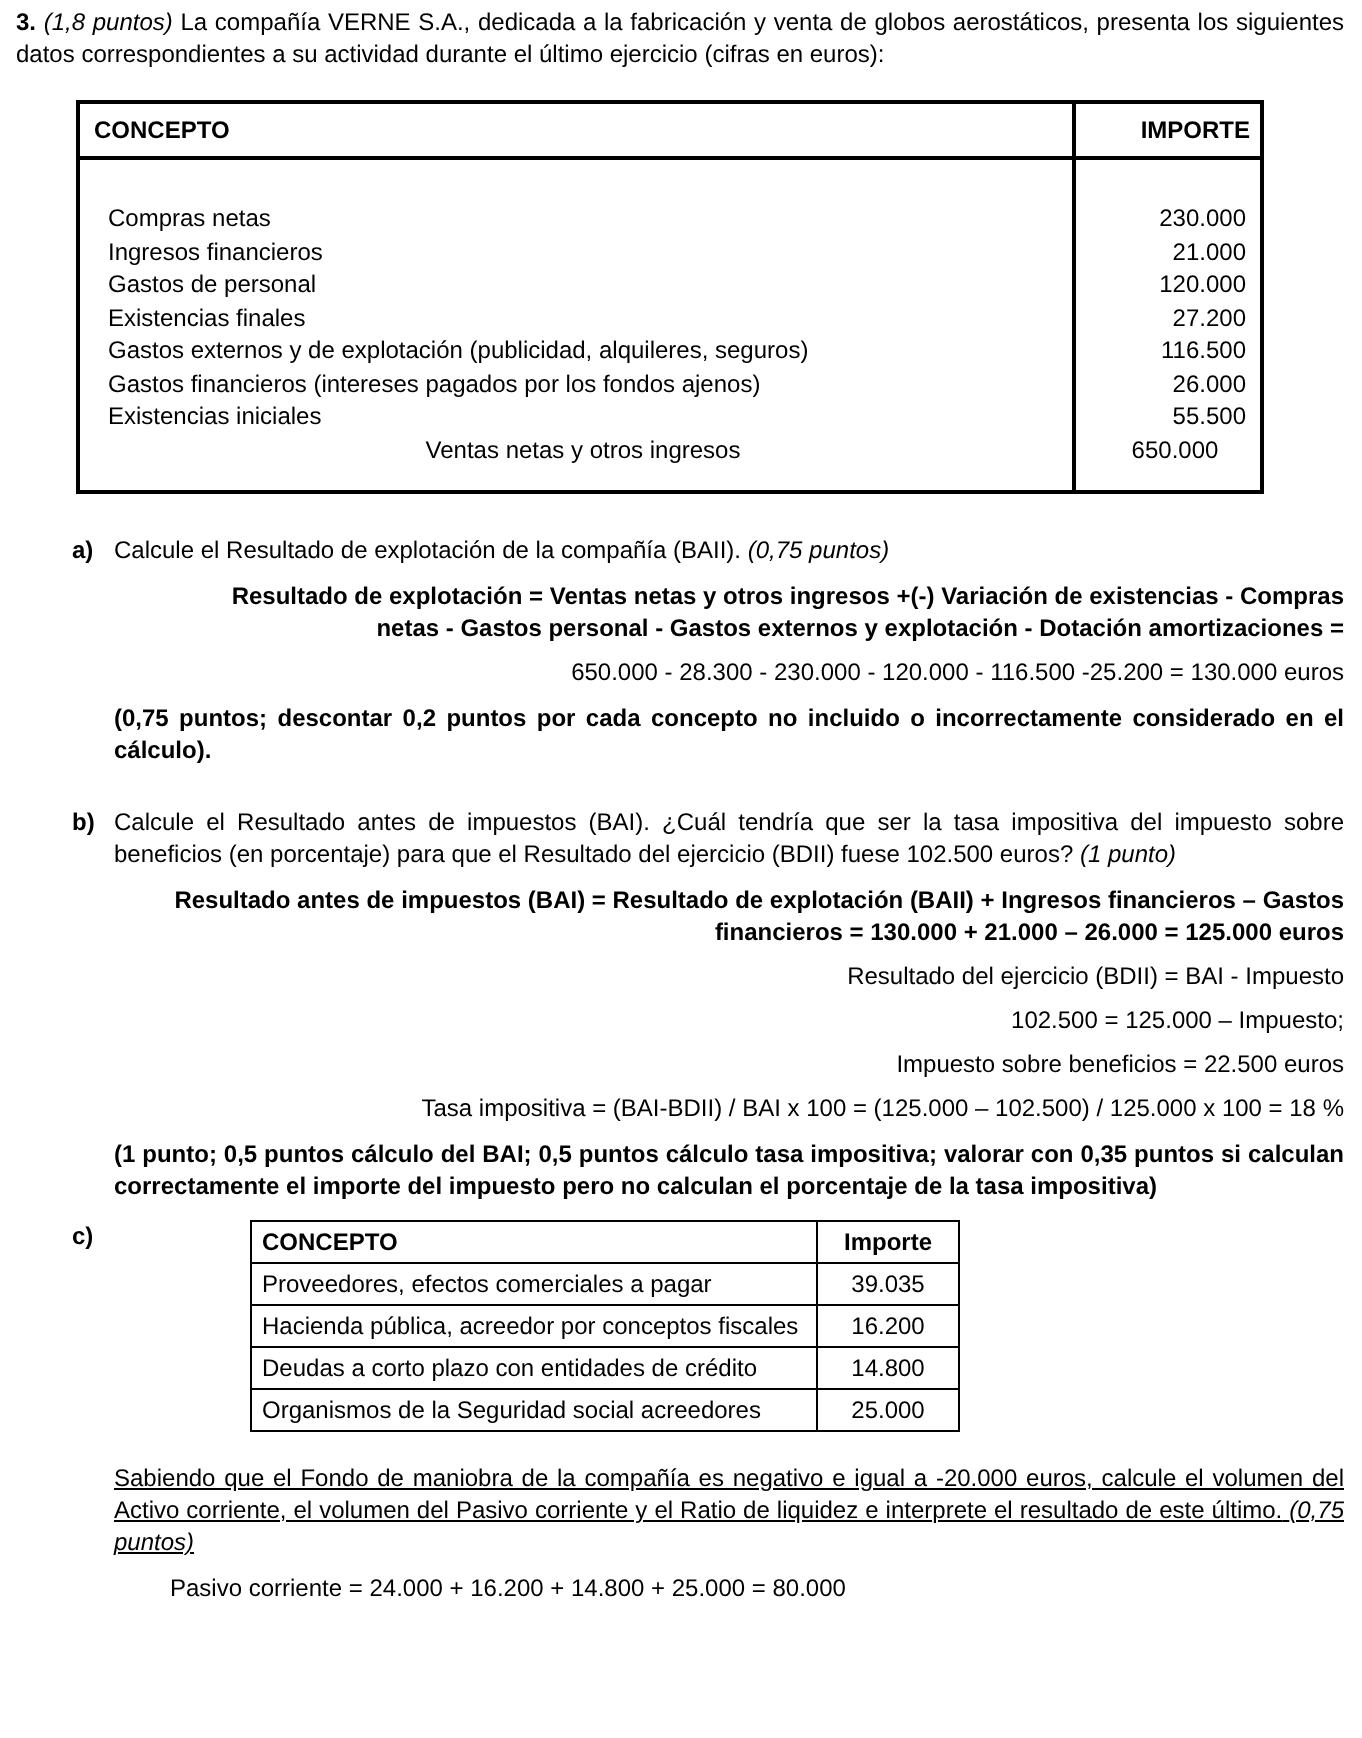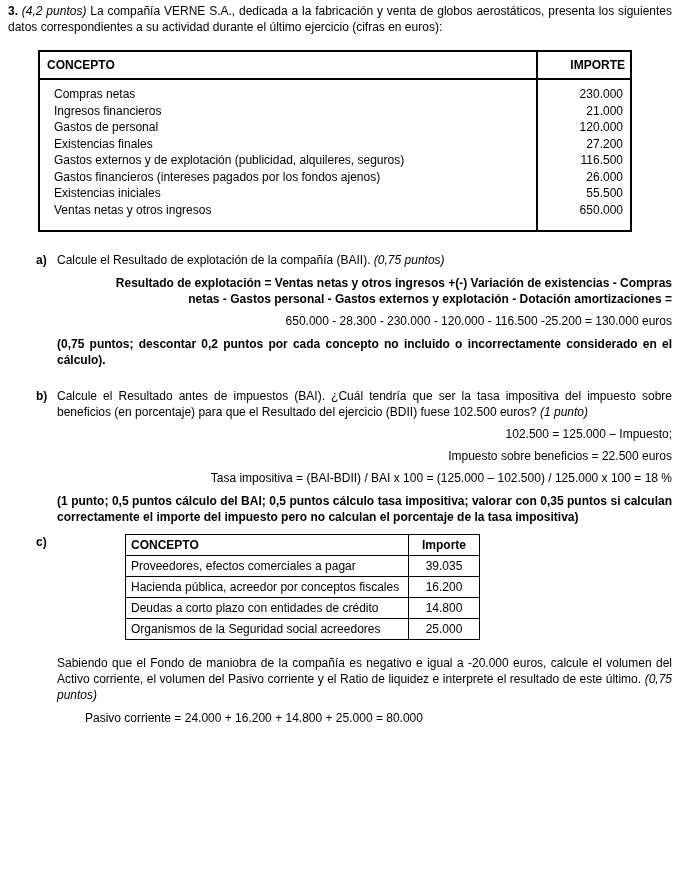--- a/index.html
+++ b/index.html
@@ -25,22 +25,22 @@
   table.t1 col.c2 { width:94px; }
   table.t1 th {
     border-bottom:2px solid #000;
     font-weight:bold; text-align:left;
     padding:5px 5px 5px 7px; line-height:16px;
   }
   table.t1 th.num { text-align:right; }
   table.t1 .vline { border-right:2px solid #000; }
   table.t1 td { padding:0 7px 0 14px; line-height:16.5px; }
   table.t1 td.num { text-align:right; }
-  table.t1 tbody tr:first-child td { padding-top:6px; }
-  table.t1 tbody tr:last-child td { padding-bottom:12px; }
+  table.t1 tbody tr:first-child td { padding-top:21px; }
+  table.t1 tbody tr:last-child td { padding-bottom:12px;text-align:center; }
 
   
   .item { position:relative; margin-left:49px; }
   .item-label { position:absolute; left:-21px; top:0; font-weight:bold; }
   .item-a { margin-top:20px; }
   .item-b { margin-top:20px; }
   .item-c { margin-top:9px; }
   .sol { margin-left:28px; margin-top:6px;text-align:right; }
   .sol-first { margin-top:7px;font-weight:bold; }
   .rubric { font-weight:bold; margin-top:7px; }
@@ -49,29 +49,29 @@
   table.t2 {
     border-collapse:collapse; table-layout:fixed;
     margin:5px 0 0 68px;
   }
   table.t2 col.c1 { width:283px; }
   table.t2 col.c2 { width:71px; }
   table.t2 th, table.t2 td { border:1px solid #000; line-height:16px; padding:2px 5px; }
   table.t2 th { font-weight:bold; text-align:left; }
   table.t2 th.num, table.t2 td.num { text-align:center; }
 
-  .c-para { margin-top:15px; }
+  .c-para { margin-top:15px;text-decoration:underline; }
   .c-sol { margin-left:28px; margin-top:7px; }
 </style>
 </head>
 <body>
 
 <div>
 
-  <p class="justify"><strong>3.</strong> <em>(4,2 puntos)</em> <span>La compañía VERNE S.A., dedicada a la fabricación y venta de globos aerostáticos, presenta los siguientes datos correspondientes a su actividad durante el último ejercicio (cifras en euros):</span></p>
+  <p class="justify"><strong>3.</strong> <em>(1,8 puntos)</em> <span>La compañía VERNE S.A., dedicada a la fabricación y venta de globos aerostáticos, presenta los siguientes datos correspondientes a su actividad durante el último ejercicio (cifras en euros):</span></p>
 
   <table class="t1">
     <colgroup>
         <col class="c1">
         <col class="c2">
       </colgroup>
     <thead>
       <tr>
         <th class="vline">CONCEPTO</th>
         <th class="num">IMPORTE</th>
@@ -117,20 +117,22 @@
     <span class="item-label">a)</span>
     <p class="justify"><span>Calcule el Resultado de explotación de la compañía (BAII).</span> <em>(0,75 puntos)</em></p>
     <p class="sol sol-first justify">Resultado de explotación = Ventas netas y otros ingresos +(-) Variación de existencias - Compras netas - Gastos personal - Gastos externos y explotación - Dotación amortizaciones =</p>
     <p class="sol">650.000 - 28.300 - 230.000 - 120.000 - 116.500 -25.200 = 130.000 euros</p>
     <p class="rubric justify">(0,75 puntos; descontar 0,2 puntos por cada concepto no incluido o incorrectamente considerado en el cálculo).</p>
   </div>
 
   <div class="item item-b">
     <span class="item-label">b)</span>
     <p class="justify"><span>Calcule el Resultado antes de impuestos (BAI).  ¿Cuál tendría que ser la tasa impositiva del impuesto sobre beneficios (en porcentaje) para que el Resultado del ejercicio (BDII) fuese 102.500 euros?</span> <em>(1 punto)</em></p>
+    <p class="sol sol-first justify">Resultado antes de impuestos (BAI) = Resultado de explotación (BAII) + Ingresos financieros – Gastos financieros = 130.000 + 21.000 – 26.000 = 125.000 euros</p>
+    <p class="sol">Resultado del ejercicio (BDII) = BAI - Impuesto</p>
     <p class="sol">102.500 = 125.000 – Impuesto;</p>
     <p class="sol">Impuesto sobre beneficios = 22.500 euros</p>
     <p class="sol">Tasa impositiva = (BAI-BDII) / BAI x 100 = (125.000 – 102.500) / 125.000 x 100 = 18 %</p>
     <p class="rubric justify">(1 punto; 0,5 puntos cálculo del BAI; 0,5 puntos cálculo tasa impositiva; valorar con 0,35 puntos si calculan correctamente el importe del impuesto pero no calculan el porcentaje de la tasa impositiva)</p>
   </div>
 
   <div class="item item-c">
     <span class="item-label">c)</span>
 
     <table class="t2">

